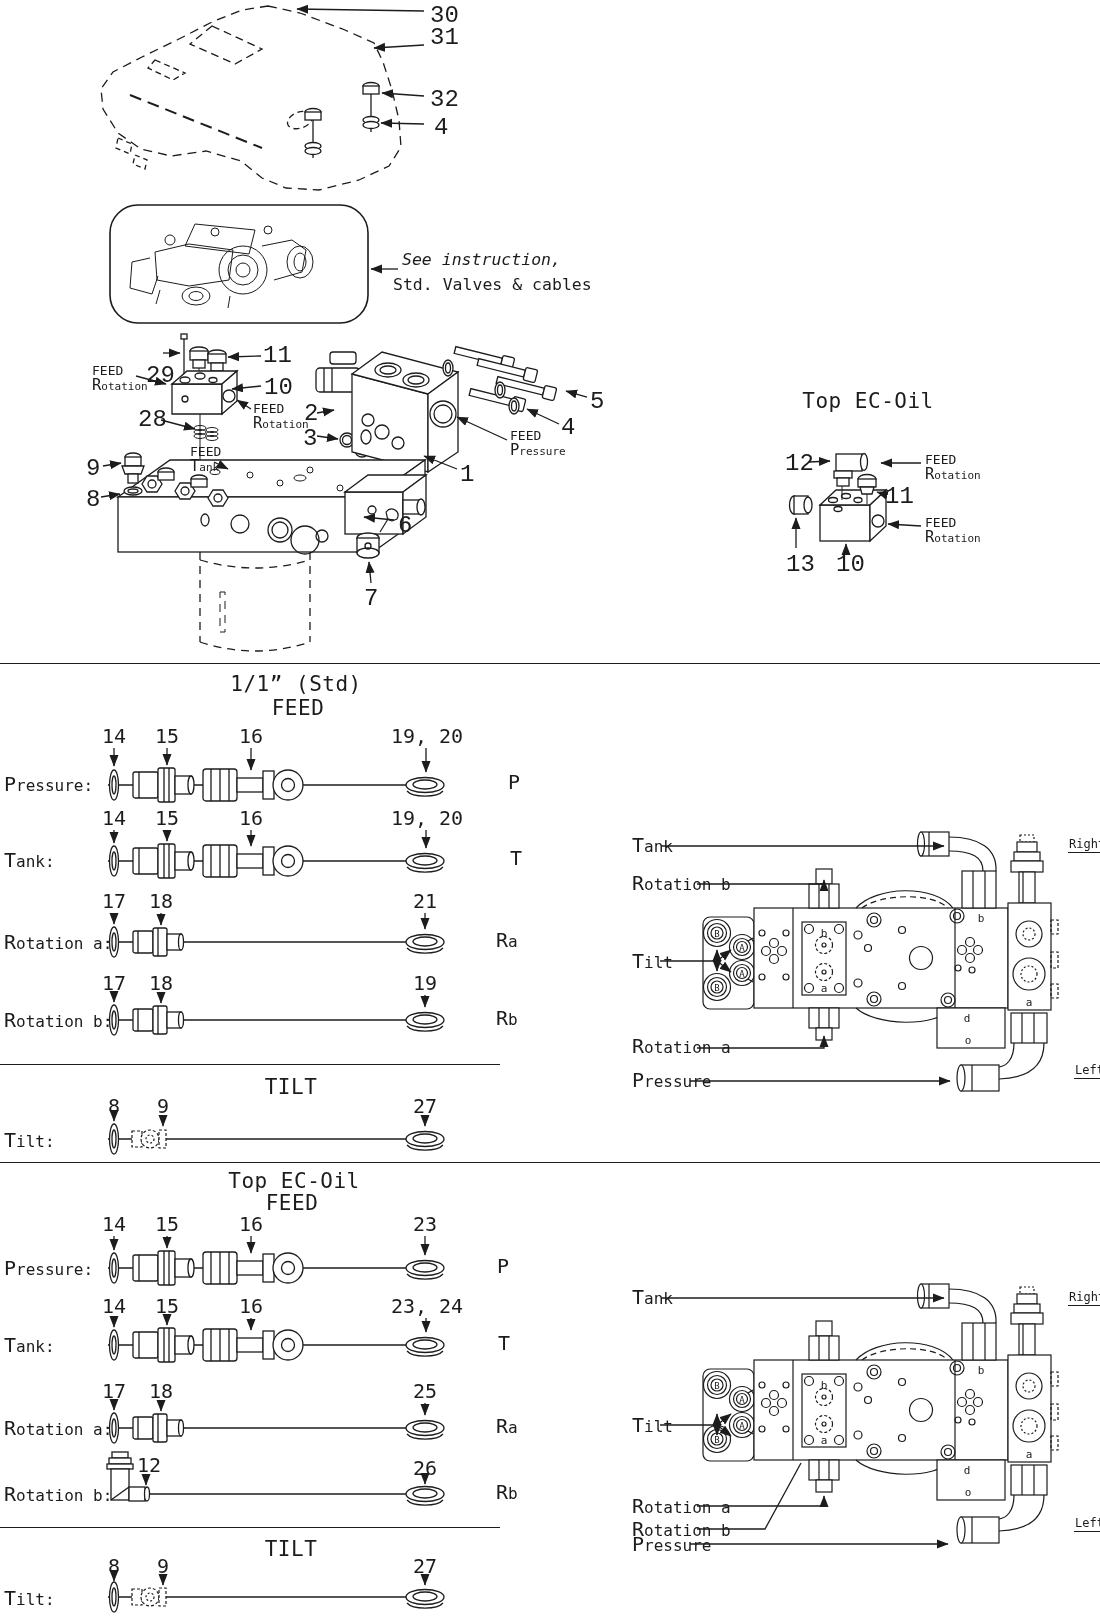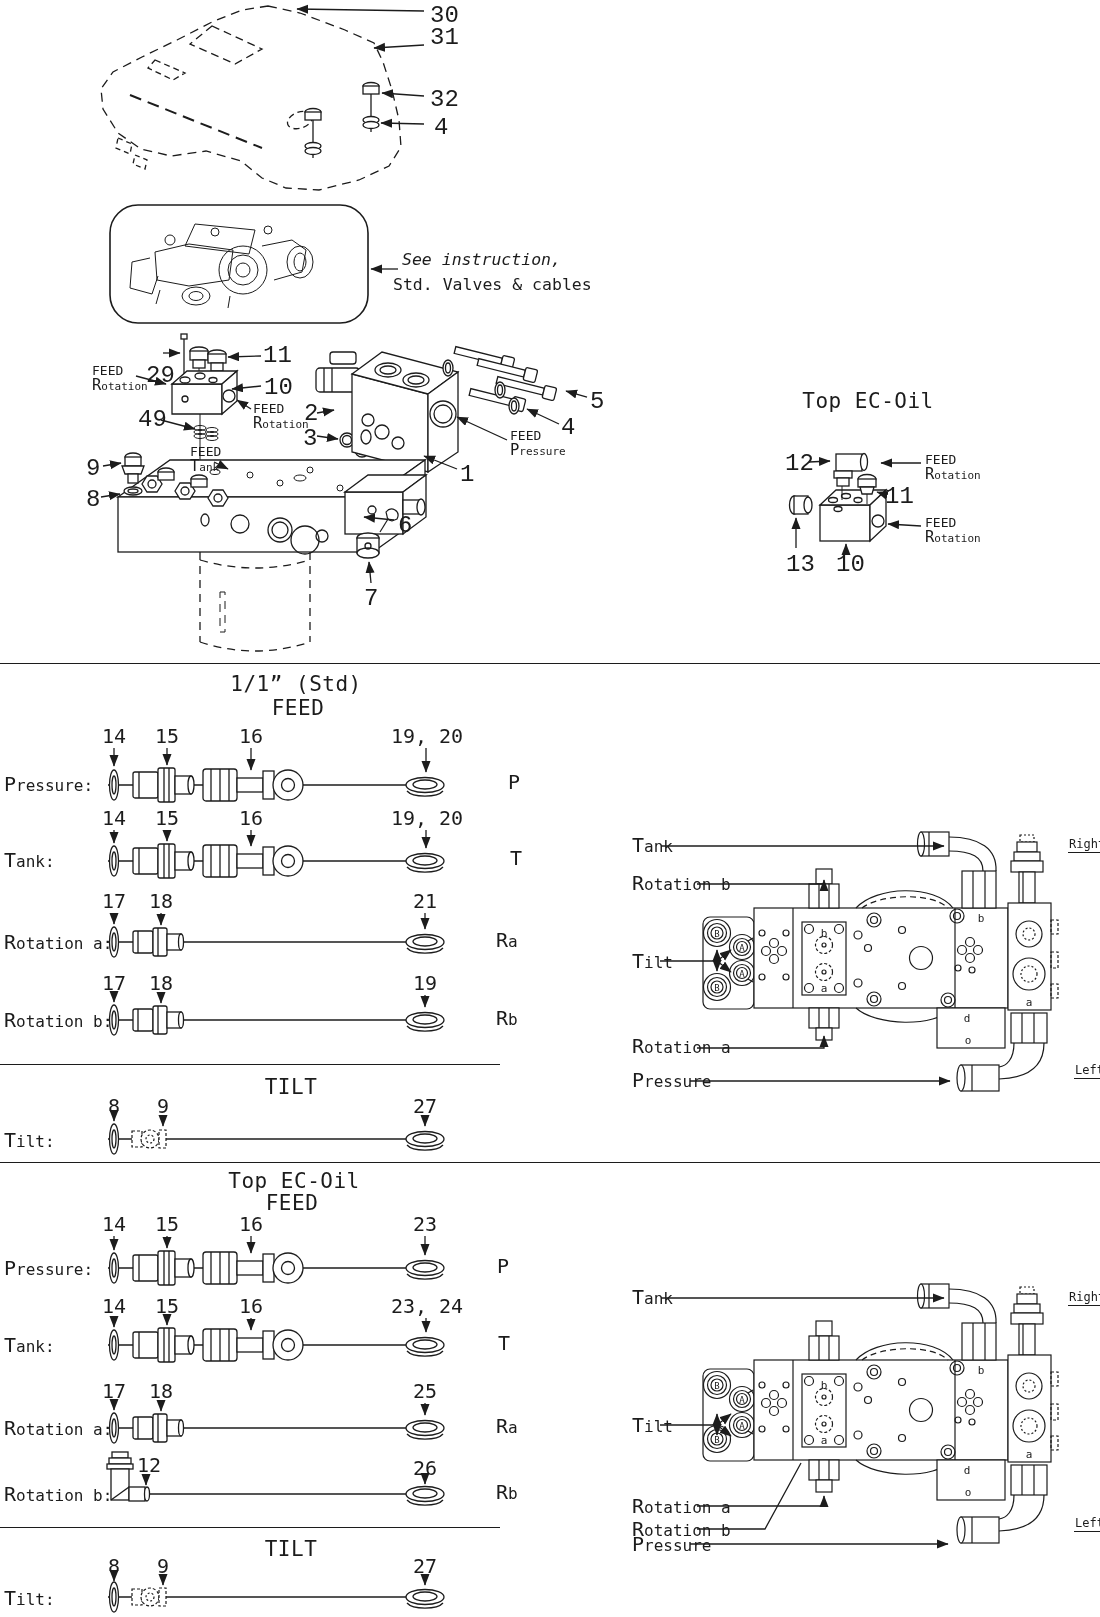--- a/index.html
+++ b/index.html
@@ -579,21 +579,21 @@
 <div class="abs col" style="left:430px;top:24px;">31</div>
 <div class="abs col" style="left:430px;top:86px;">32</div>
 <div class="abs col" style="left:434px;top:114px;">4</div>
 
 <div class="abs ins it" style="left:402px;top:248px;">See instruction,</div>
 <div class="abs ins" style="left:393px;top:273px;">Std. Valves &amp; cables</div>
 
 <div class="abs col" style="left:146px;top:342px;margin-top:20px;">29</div>
 <div class="abs col" style="left:263px;top:342px;">11</div>
 <div class="abs col" style="left:264px;top:374px;">10</div>
-<div class="abs col" style="left:138px;top:406px;">49</div>
+<div class="abs col" style="left:138px;top:406px;">28</div>
 <div class="abs col" style="left:304px;top:400px;">2</div>
 <div class="abs col" style="left:303px;top:425px;">3</div>
 <div class="abs col" style="left:86px;top:455px;">9</div>
 <div class="abs col" style="left:86px;top:486px;">8</div>
 <div class="abs col" style="left:590px;top:388px;">5</div>
 <div class="abs col" style="left:561px;top:414px;">4</div>
 <div class="abs col" style="left:460px;top:461px;">1</div>
 <div class="abs col" style="left:398px;top:512px;">6</div>
 <div class="abs col" style="left:364px;top:585px;">7</div>
 

